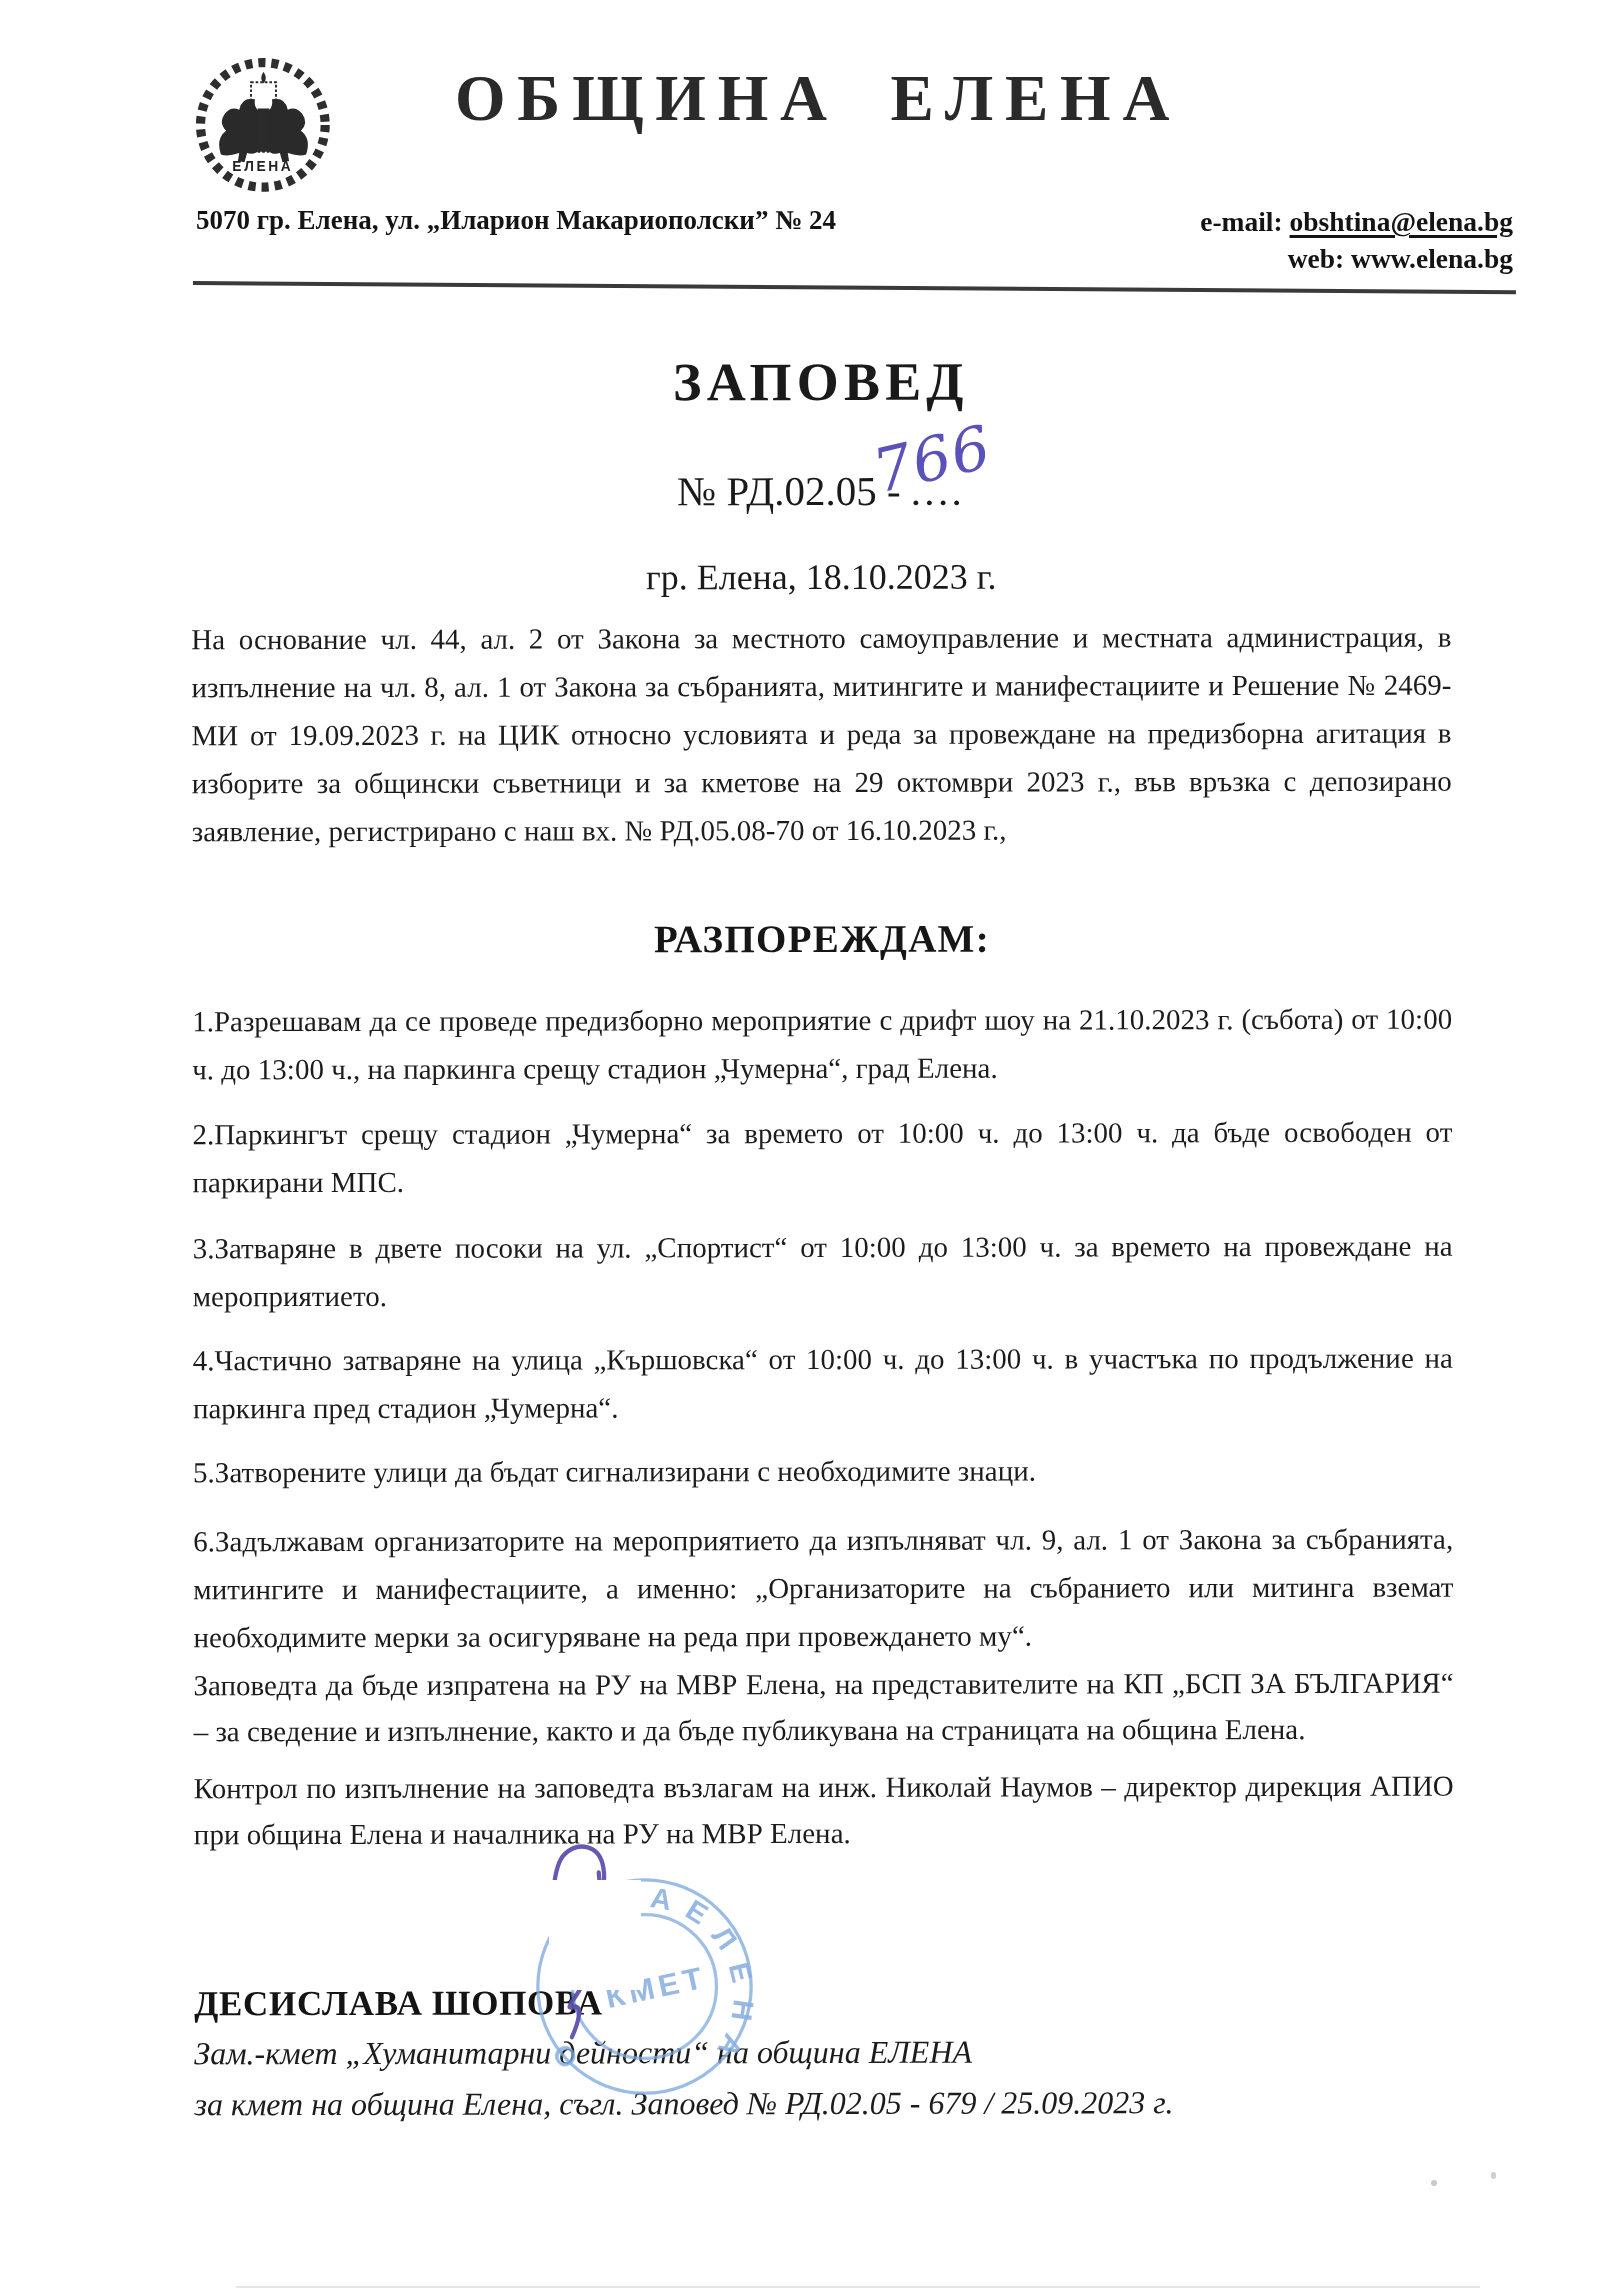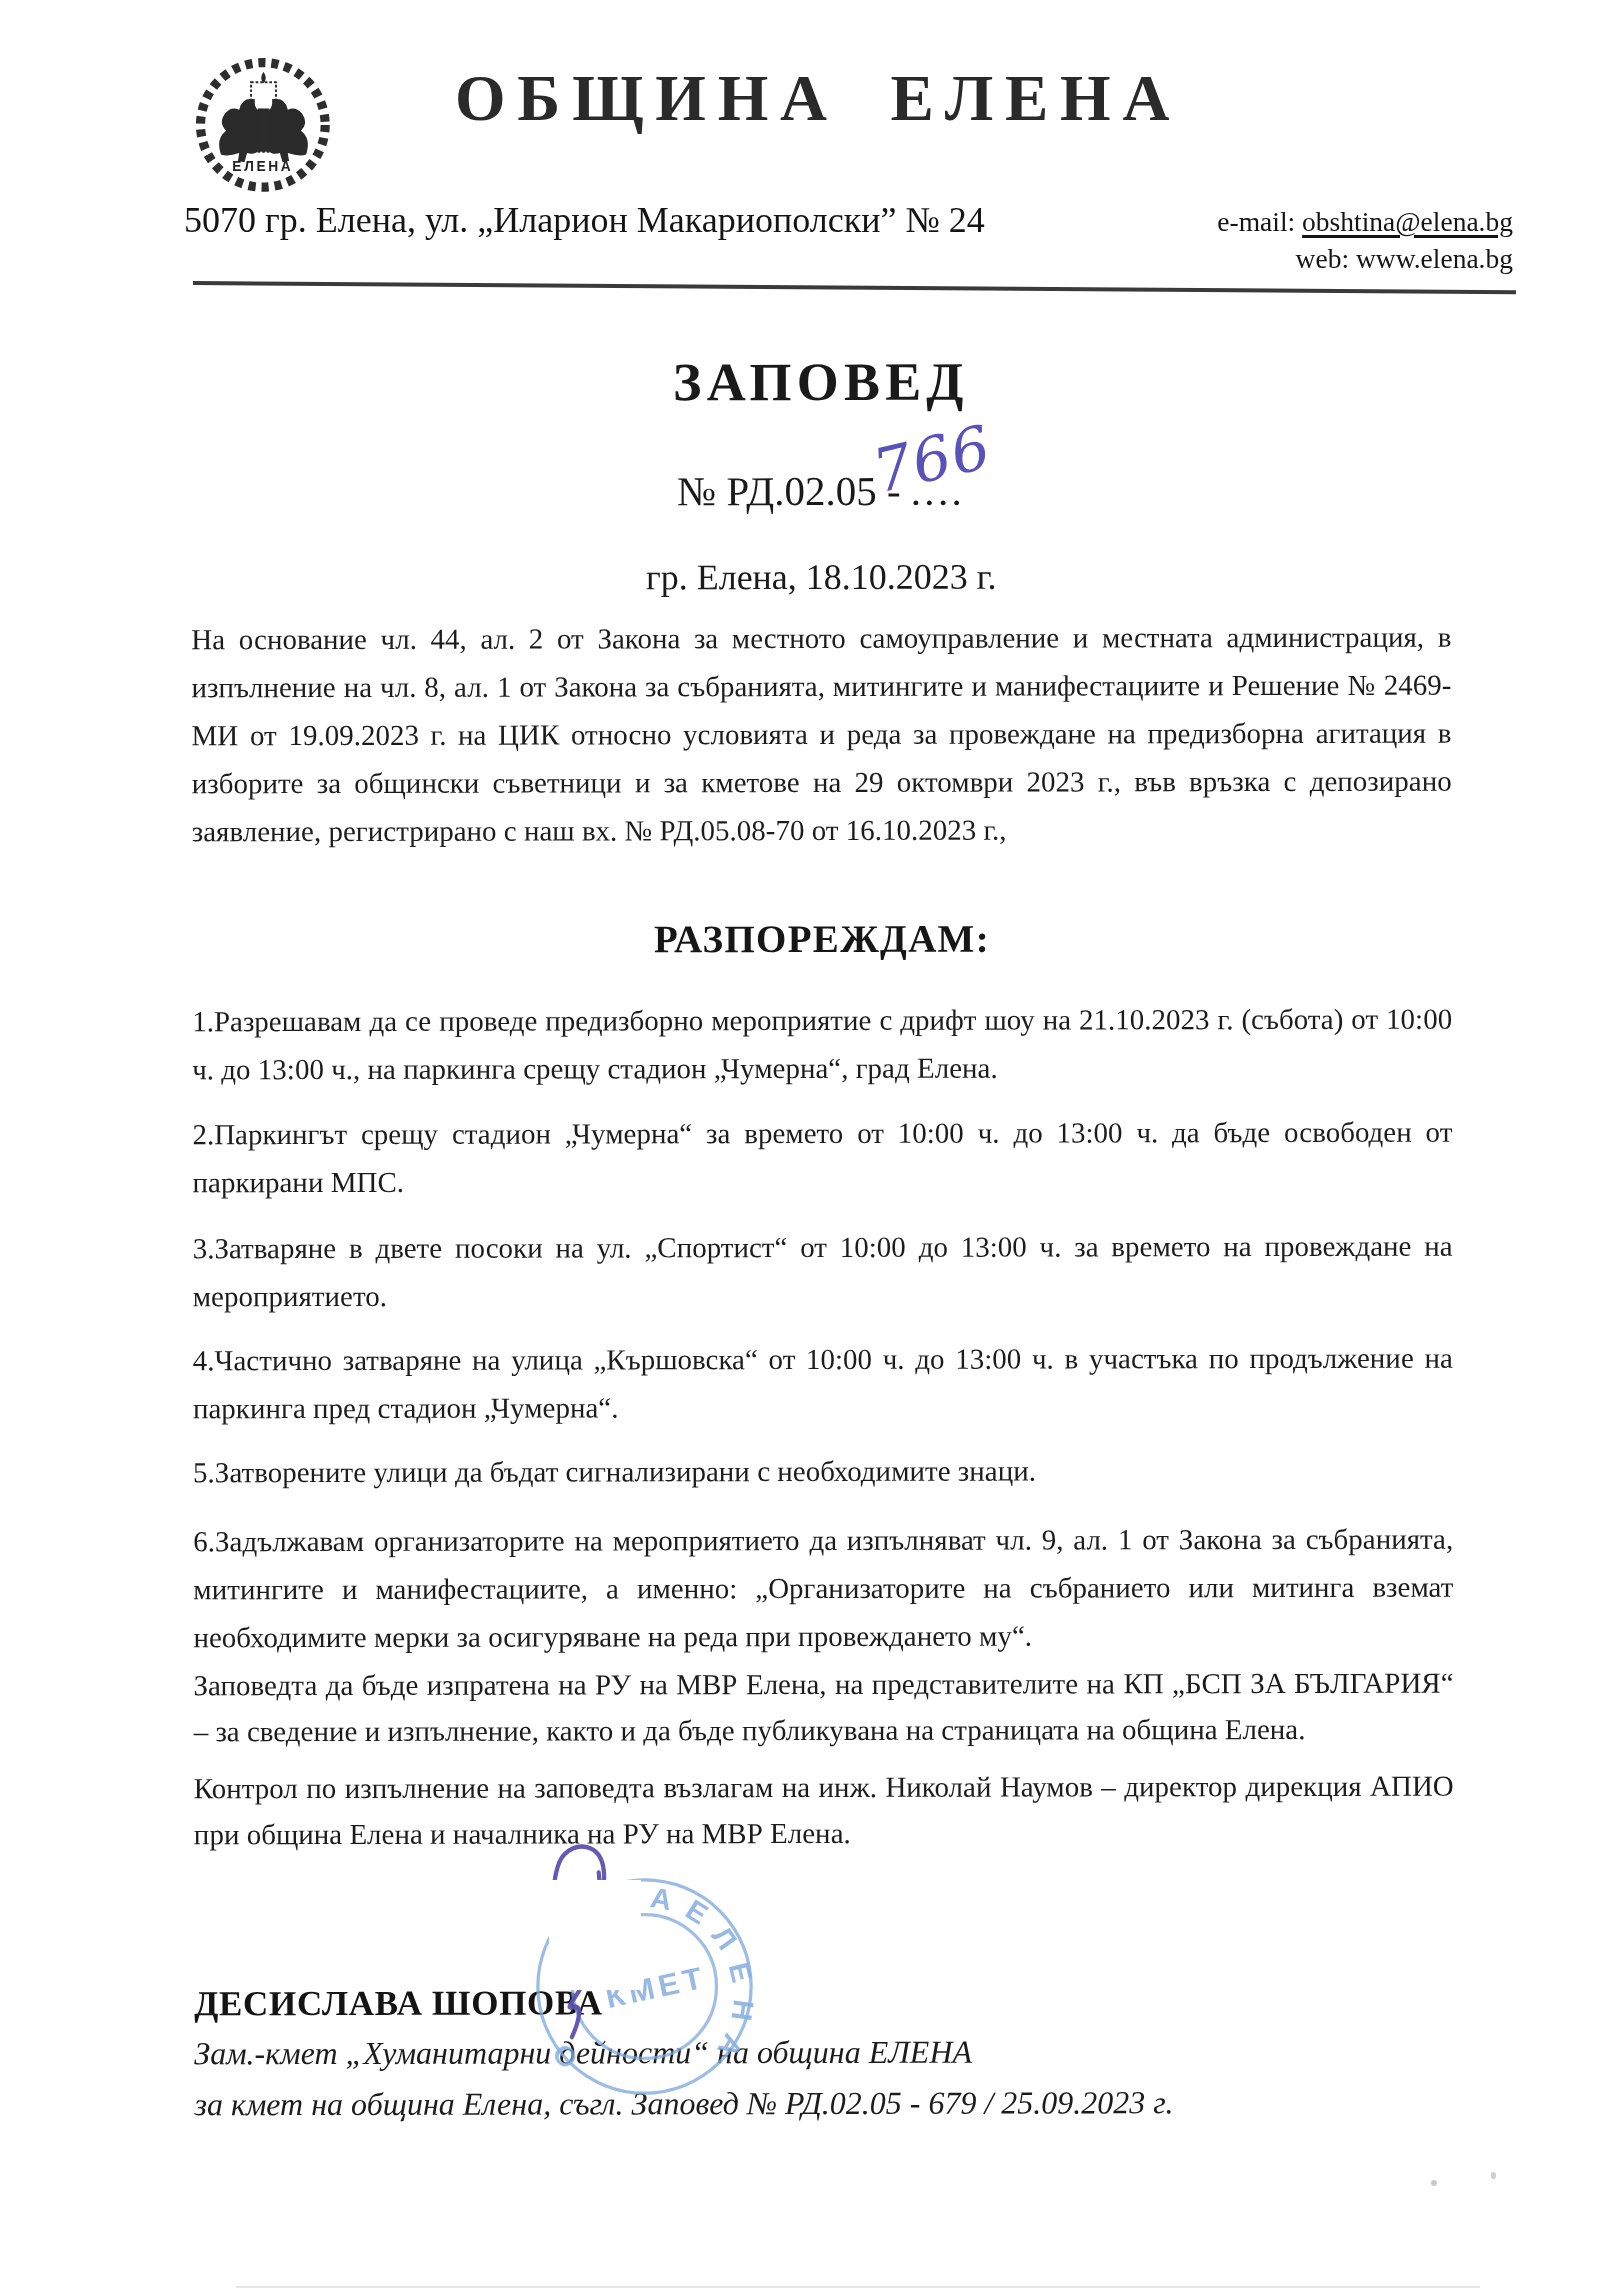--- a/index.html
+++ b/index.html
@@ -7,22 +7,22 @@
     position:relative;width:1623px;height:2295px;background:#ffffff;
     font-family:"Liberation Serif",serif;color:#1f1f1f;overflow:hidden;
   }
   .abs{position:absolute;}
   
   .org-title{
     left:455px;top:61px;width:1113px;
     font-size:65px;font-weight:bold;letter-spacing:11.8px;word-spacing:23.6px;
     color:#2a2a2a;white-space:nowrap;
   }
-  .addr{left:184px;top:202px;font-size:36px;font-weight:normal;line-height:37px;color:#141414;white-space:nowrap;}
-  .contact{right:110px;top:203px;font-size:27.5px;font-weight:normal;line-height:37px;text-align:right;color:#141414;white-space:nowrap;}
+  .addr{left:196px;top:202px;font-size:27px;font-weight:bold;line-height:37px;color:#141414;white-space:nowrap;}
+  .contact{right:110px;top:203px;font-size:27.5px;font-weight:bold;line-height:37px;text-align:right;color:#141414;white-space:nowrap;}
   .contact .u{text-decoration:underline;text-decoration-thickness:2.6px;text-underline-offset:3.9px;}
   .divider{left:193px;top:281px;width:1323px;height:3.9px;background:#3a3a3a;transform:rotate(0.4deg);transform-origin:left center;}
   
   .col{left:190px;width:1260px;}
   .doc-title{top:351px;text-align:center;font-size:54px;font-weight:bold;letter-spacing:5.2px;color:#1a1a1a;}
   .num-line{top:467px;text-align:center;font-size:41px;color:#1a1a1a;}
   .num-wrap{position:relative;display:inline-block;}
   .dots{letter-spacing:3.3px;}
   .handnum{
     position:absolute;right:-26px;top:-43px;

